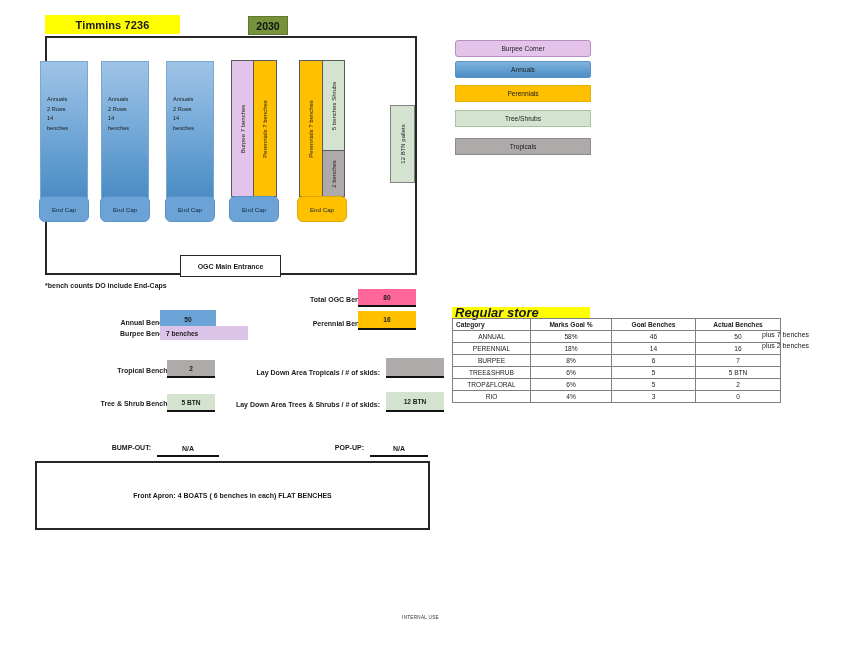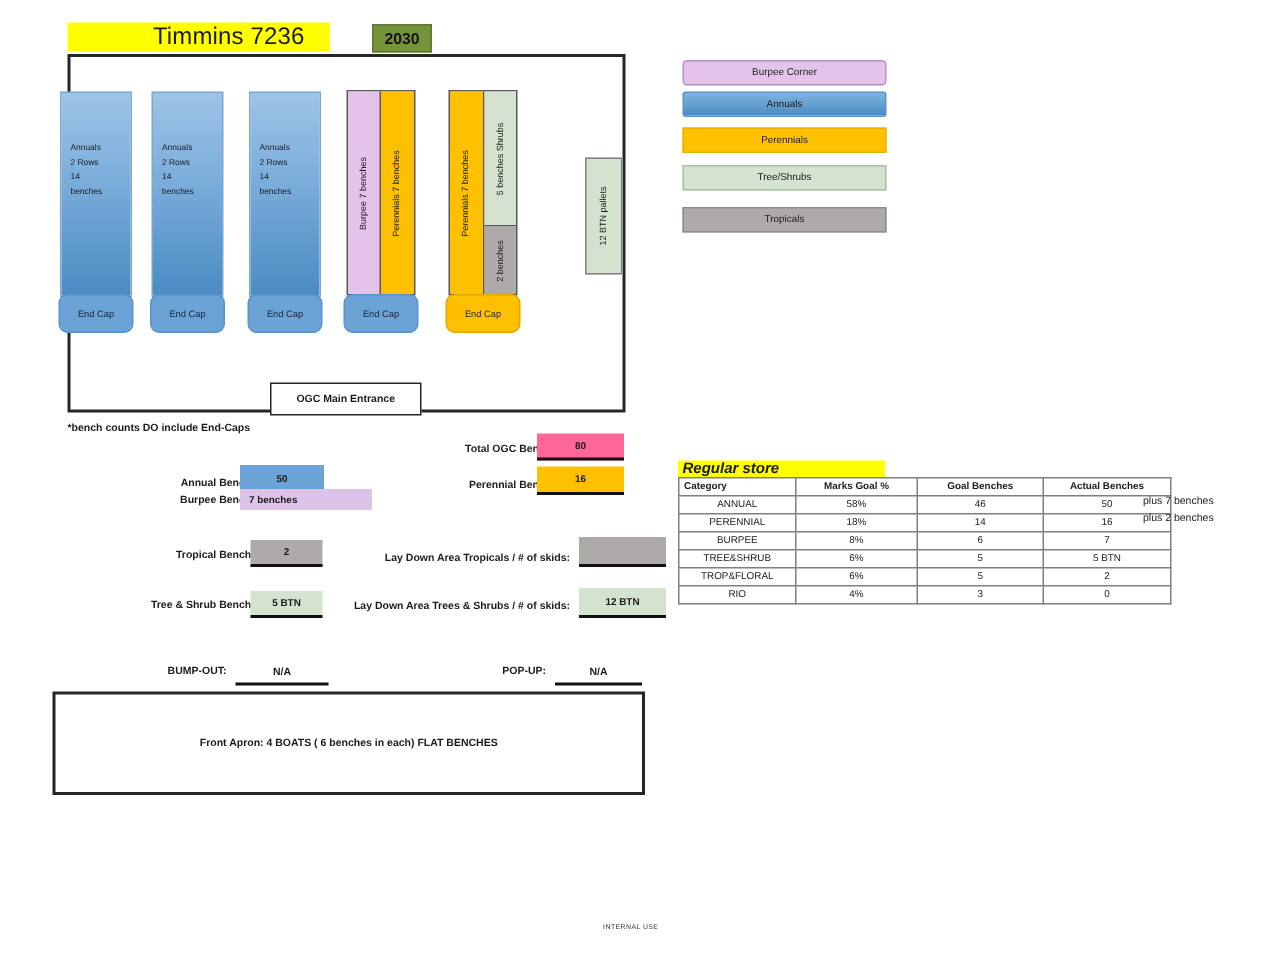--- a/index.html
+++ b/index.html
@@ -13,21 +13,21 @@
     color: #1a1a1a;
     overflow: hidden;
   }
   .abs { position: absolute; }
 
   
   #title-banner {
     left: 45px; top: 15px; width: 135px; height: 19px;
     background: #FFFF00;
     display: flex; align-items: center; justify-content: center;
-    font-size: 16px; font-weight: normal; letter-spacing: .1px; padding-left: 40px;
+    font-size: 11px; font-weight: bold; letter-spacing: .1px;
   }
   #year-banner {
     left: 248px; top: 16px; width: 38px; height: 17px;
     background: #76933C;
     border: 1px solid #5f7731;
     display: flex; align-items: center; justify-content: center;
     font-size: 10.5px; font-weight: bold; color: #111;
   }
 
   
@@ -223,21 +223,21 @@
     border: 2px solid #262626;
     box-sizing: border-box;
     display: flex; align-items: center; justify-content: center;
   }
   #front-apron-text { font-size: 7px; font-weight: bold; }
 
   
   #regular-store-title {
     left: 452px; top: 307px; width: 138px; height: 11px;
     background: #FFFF00;
-    font-size: 10px; font-weight: bold; font-style: italic;
+    font-size: 13px; font-weight: bold; font-style: italic;
     display: flex; align-items: center; padding-left: 3px;
     box-sizing: border-box;
   }
   #store-table {
     left: 452px; top: 318px;
     border-collapse: collapse;
     font-size: 6.6px;
   }
   #store-table th, #store-table td {
     border: 1px solid #7f7f7f;

